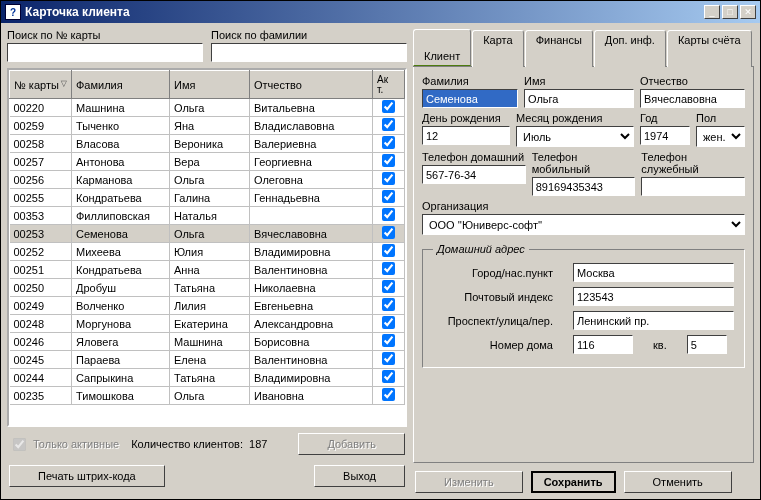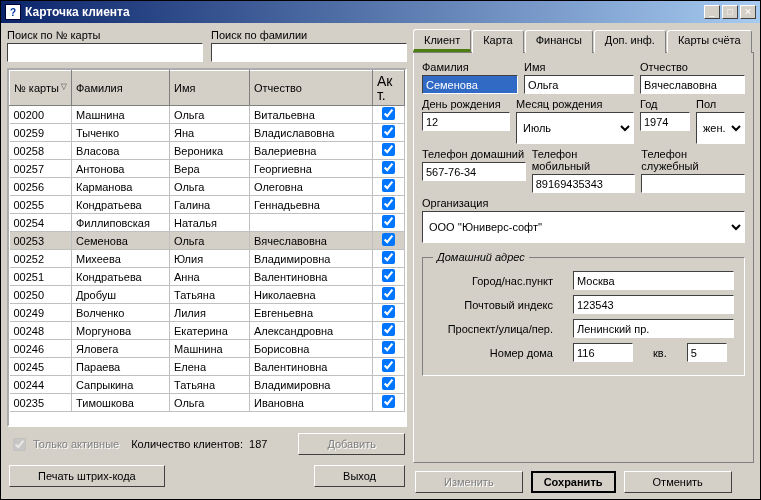--- a/index.html
+++ b/index.html
@@ -135,23 +135,23 @@
     border-bottom: none;
     border-radius: 3px 3px 0 0;
     padding: 3px 10px;
     margin-right: 1px;
     font-size: 11px;
     position: relative;
     top: 1px;
   }
   .tab.active {
     background: #d4d0c8;
-    border-bottom: 3px solid #4d7c0f;
+    border-bottom: 1px solid #4d7c0f;
     top: 0px;
-    padding-top: 4px;
+    padding-top: 20px;
   }
   .tab-content {
     flex: 1;
     border: 1px solid #fff;
     border-top: none;
     border-right-color: #808080;
     border-bottom-color: #808080;
     padding: 8px;
   }
   .field-row { display: flex; gap: 6px; margin-bottom: 4px; }
@@ -159,21 +159,21 @@
   .field .label { font-size: 11px; }
   .select {
     border: 1px solid #808080;
     border-top-color: #404040;
     border-left-color: #404040;
     border-right-color: #fff;
     border-bottom-color: #fff;
     background: #fff;
     padding: 1px 2px;
     font: inherit;
-    height: 32px;
+    height: 21px;
   }
   .input.hl { background: #316ac5; color: #fff; }
   fieldset.group {
     border: 1px solid #808080;
     border-top-color: #808080;
     border-left-color: #808080;
     border-right-color: #fff;
     border-bottom-color: #fff;
     margin: 8px 0 0 0;
     padding: 8px 10px;
@@ -220,27 +220,27 @@
       </div>
 
       <div class="table-wrap">
         <table>
           <thead>
             <tr>
               <th style="width:62px"><span>№ карты</span><span class="sort">▽</span></th>
               <th style="width:98px">Фамилия</th>
               <th style="width:80px">Имя</th>
               <th>Отчество</th>
-              <th style="width:32px;white-space:pre-line;font-size:14px;line-height:1">Ак
+              <th style="width:32px;white-space:pre-line;font-size:10px;line-height:1">Ак
 т.</th>
             </tr>
           </thead>
           <tbody id="tbody">
               <tr>
-                <td>00200</td>
+                <td>00220</td>
                 <td>Машнина</td>
                 <td>Ольга</td>
                 <td>Витальевна</td>
                 <td class="chk"><input type="checkbox" checked="" style=""></td>
               </tr>
               <tr>
                 <td>00259</td>
                 <td>Тыченко</td>
                 <td>Яна</td>
                 <td>Владиславовна</td>
@@ -268,21 +268,21 @@
                 <td class="chk"><input type="checkbox" checked="" style=""></td>
               </tr>
               <tr>
                 <td>00255</td>
                 <td>Кондратьева</td>
                 <td>Галина</td>
                 <td>Геннадьевна</td>
                 <td class="chk"><input type="checkbox" checked="" style=""></td>
               </tr>
               <tr>
-                <td>00254</td>
+                <td>00353</td>
                 <td>Филлиповская</td>
                 <td>Наталья</td>
                 <td></td>
                 <td class="chk"><input type="checkbox" checked="" style=""></td>
               </tr>
               <tr class="selected">
                 <td>00253</td>
                 <td>Семенова</td>
                 <td>Ольга</td>
                 <td>Вячеславовна</td>

